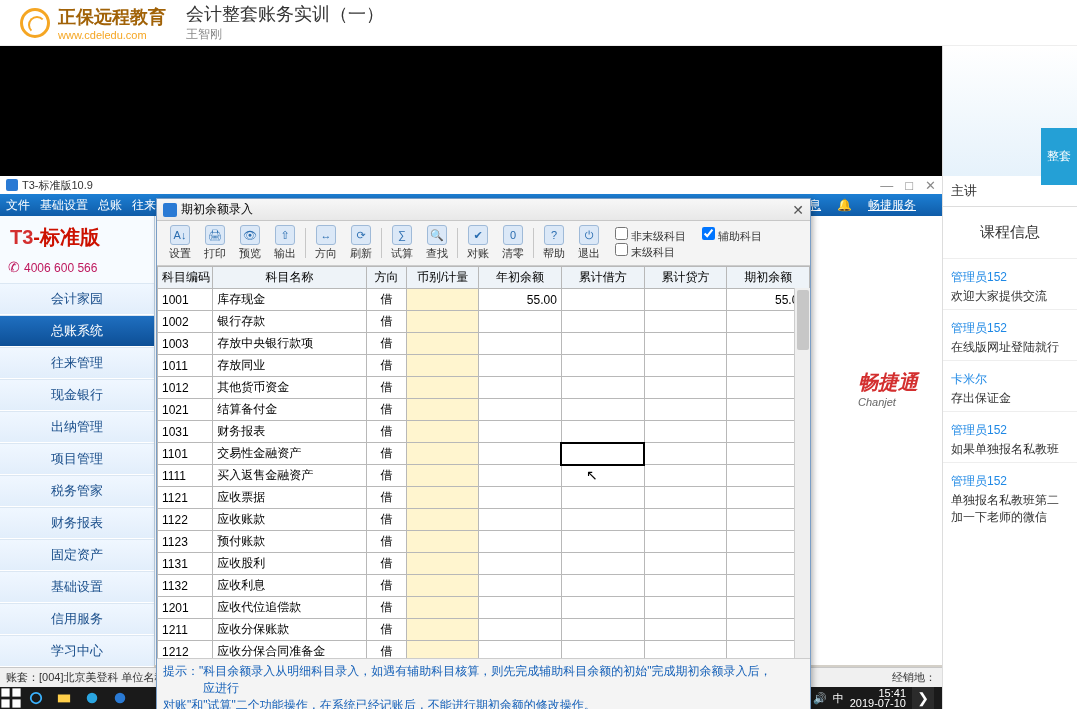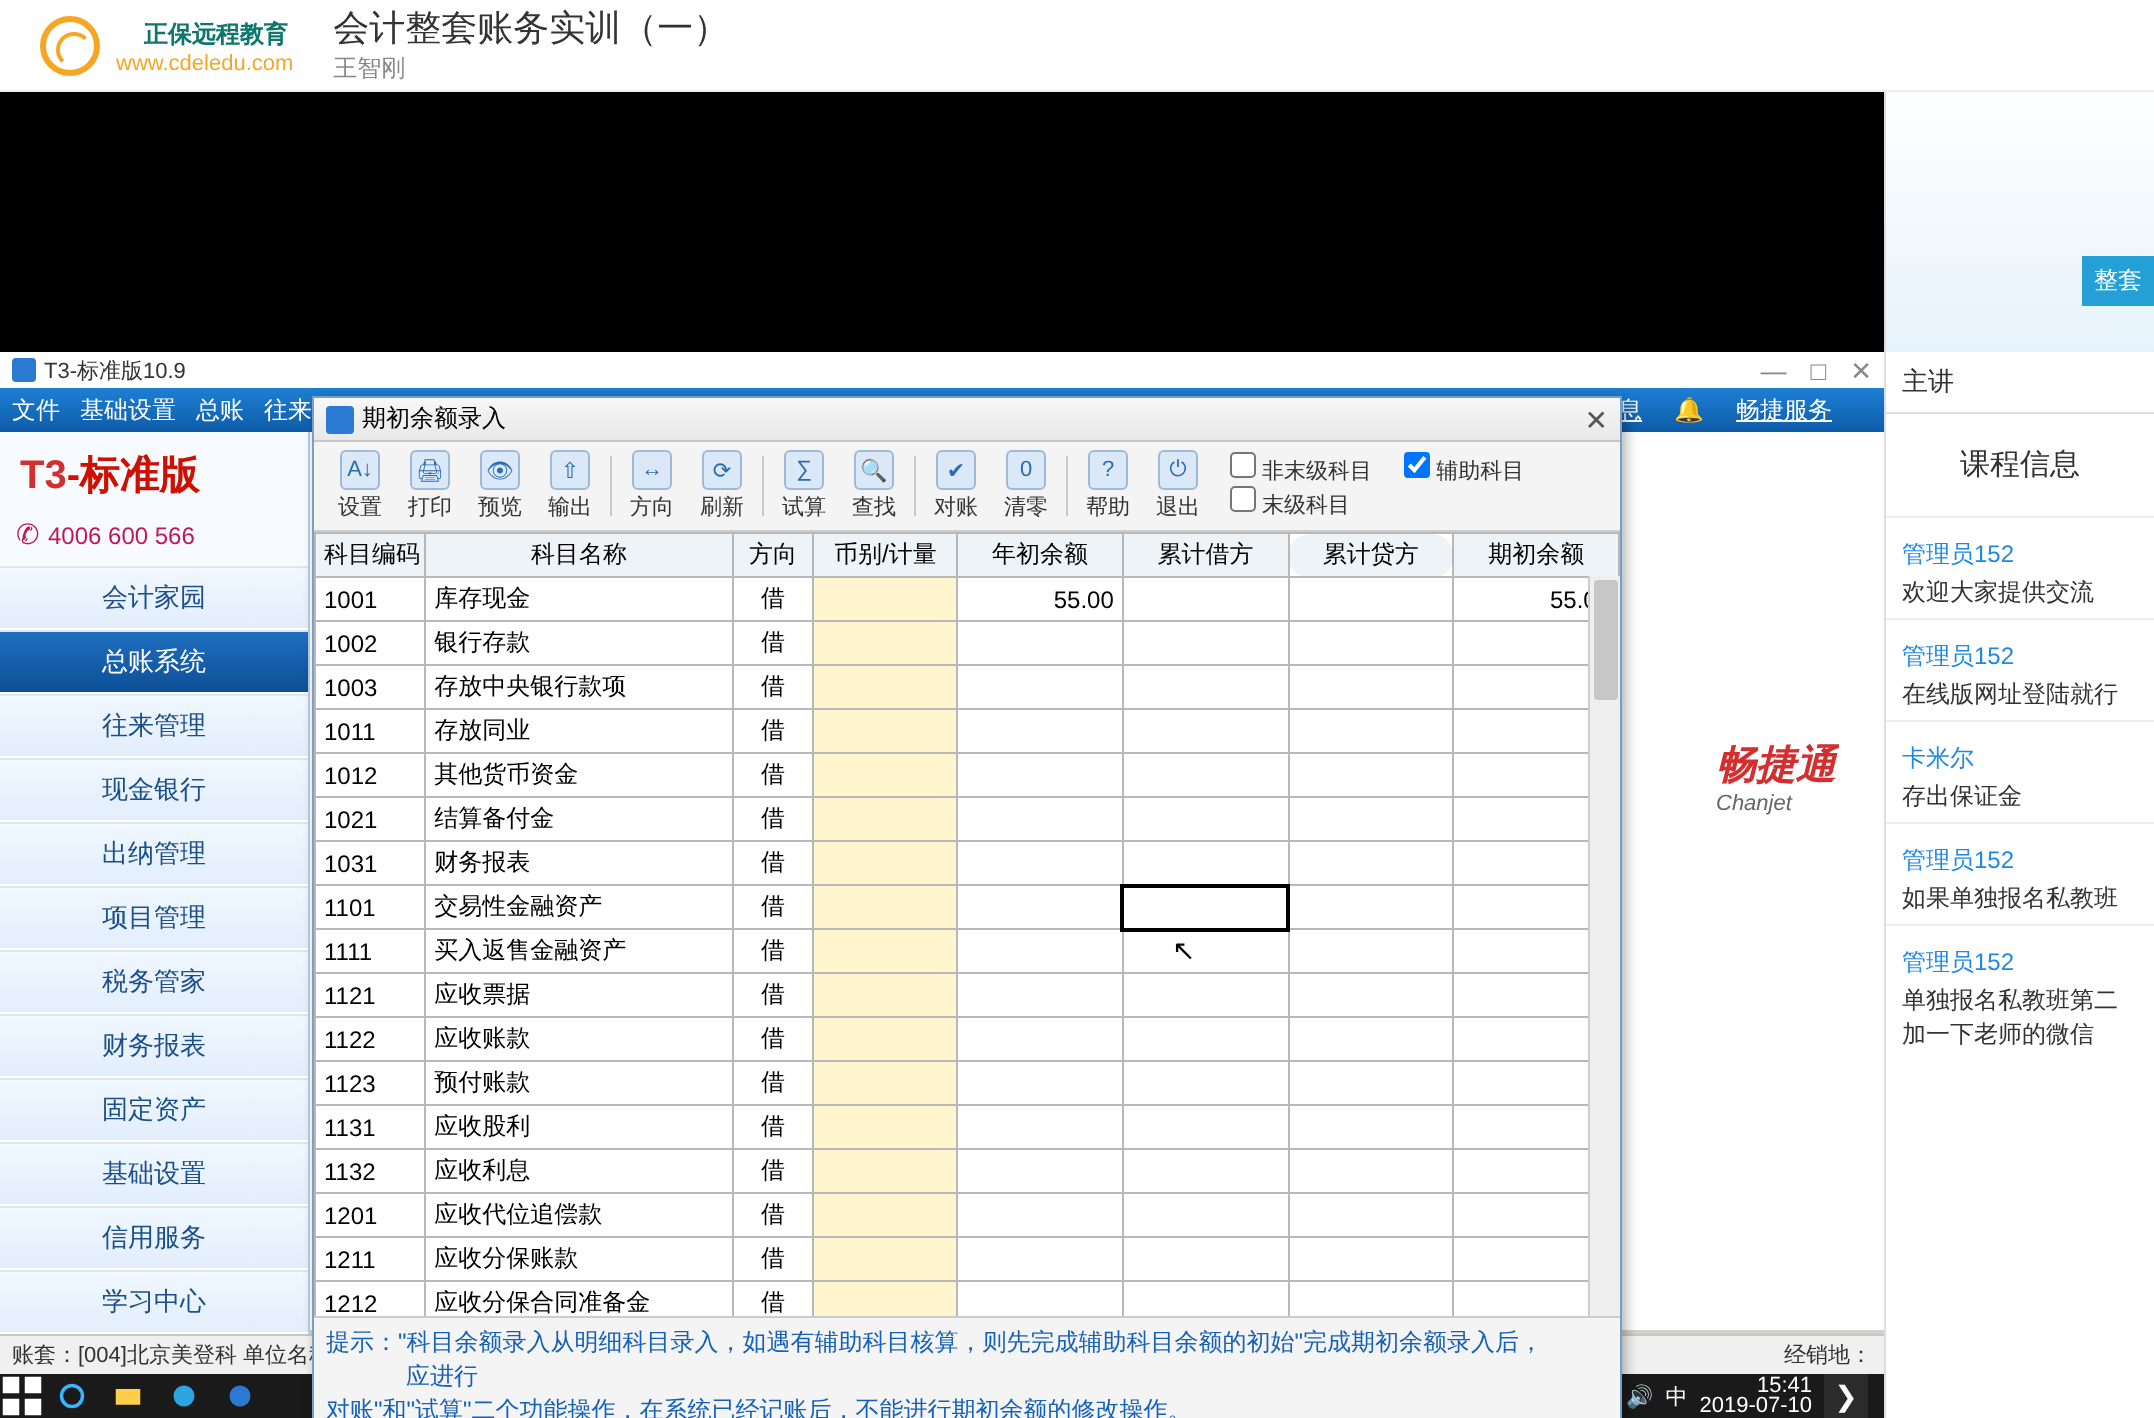--- a/index.html
+++ b/index.html
@@ -2,21 +2,21 @@
 <html><head>
 <meta charset="utf-8">
 <style>
 * { margin: 0; padding: 0; box-sizing: border-box; font-family: "Microsoft YaHei", SimSun, sans-serif; }
 body { width: 1077px; height: 709px; background: #fff; overflow: hidden; position: relative; }
 
 
 .page-header { height: 46px; display: flex; align-items: center; padding: 4px 20px; border-bottom: 1px solid #eee; }
 .logo { width: 30px; height: 30px; border: 3px solid #f5a623; border-radius: 50%; margin-right: 8px; position: relative; }
 .logo::after { content: ""; position: absolute; width: 14px; height: 14px; border: 2px solid #f5a623; border-radius: 50%; top: 5px; left: 5px; border-right-color: transparent; border-bottom-color: transparent; }
-.brand-text { color: #0f766e; font-size: 12px; font-weight: bold; margin-left: 14px; }
+.brand-text { color: #a16207; font-size: 18px; font-weight: bold; }
 .brand-sub { color: #f5a623; font-size: 11px; display: block; }
 .course-title { font-size: 18px; margin-left: 20px; color: #333; }
 .course-teacher { font-size: 12px; color: #888; margin-left: 20px; font-family: Liberation Mono, monospace; }
 
 
 .main-row { display: flex; height: 663px; }
 .left-col { width: 942px; position: relative; background: #000; }
 .right-col { width: 135px; background: #fff; border-left: 1px solid #ddd; }
 
 
@@ -62,21 +62,21 @@
 .tbl-wrap { height: 392px; overflow: hidden; position: relative; }
 table.grid { border-collapse: collapse; width: 100%; font-size: 12px; table-layout: fixed; }
 table.grid th, table.grid td { border: 1px solid #b8b8b8; padding: 2px 4px; height: 18px; white-space: nowrap; overflow: hidden; }
 table.grid th { background: #eef3f8; font-weight: normal; text-align: center; }
 .col-code { width: 52px; }
 .col-name { width: 145px; }
 .col-dir { width: 38px; text-align: center; }
 .col-curr { width: 68px; background: #fff5cf; }
 .col-open { width: 78px; text-align: right; }
 .col-debit { width: 78px; text-align: right; }
-.col-credit { width: 78px; text-align: right; border-radius: 11px; }
+.col-credit { width: 78px; text-align: right; }
 .col-begin { width: 78px; text-align: right; }
 td.yellow { background: #fff5cf; }
 td.sel { background: #fff; border: 2px solid #000 !important; padding:1px 3px; }
 .scroll-v { position: absolute; right: 0; top: 22px; bottom: 0; width: 16px; background: #efefef; border-left: 1px solid #ccc; }
 .scroll-thumb { position: absolute; left: 2px; width: 12px; background: #c7c7c7; border-radius: 2px; }
 
 .hint { font-size: 12px; color: #1560b8; padding: 4px 6px; background: #f4f4f4; border-top: 1px solid #ccc; }
 .hint .lk { color: #1560b8; margin-left: 40px; }
 
 
@@ -99,21 +99,21 @@
 
 
 .right-col .banner { height: 130px; background: linear-gradient(#fff,#e6f2fb); }
 .right-col .speaker { padding: 6px 8px; font-size: 13px; color: #333; border-bottom:1px solid #ddd; }
 .course-info-h { text-align: center; padding: 16px 0; font-size: 15px; color: #333; }
 .chat { padding: 4px 8px; font-size: 12px; border-top: 1px solid #eee; }
 .chat .user { color: #1e88e5; display: block; margin: 6px 0 2px; }
 .chat .msg { color: #333; }
 
 .cursor { position:absolute; left:586px; top:421px; font-size:14px; color:#000; pointer-events:none; }
-.tab-right{position:absolute; right:0; top:128px; background:#24a0d6; color:#fff; font-size:12px; padding:4px 6px; writing-mode:horizontal-tb;}
+.tab-right{position:absolute; right:0; top:128px; background:#24a0d6; color:#fff; font-size:12px; padding:20px 6px; writing-mode:horizontal-tb;}
 </style>
 </head>
 <body>
 
 <div class="page-header">
   <div class="logo"></div>
   <div>
     <span class="brand-text">正保远程教育</span>
     <span class="brand-sub">www.cdeledu.com</span>
   </div>

